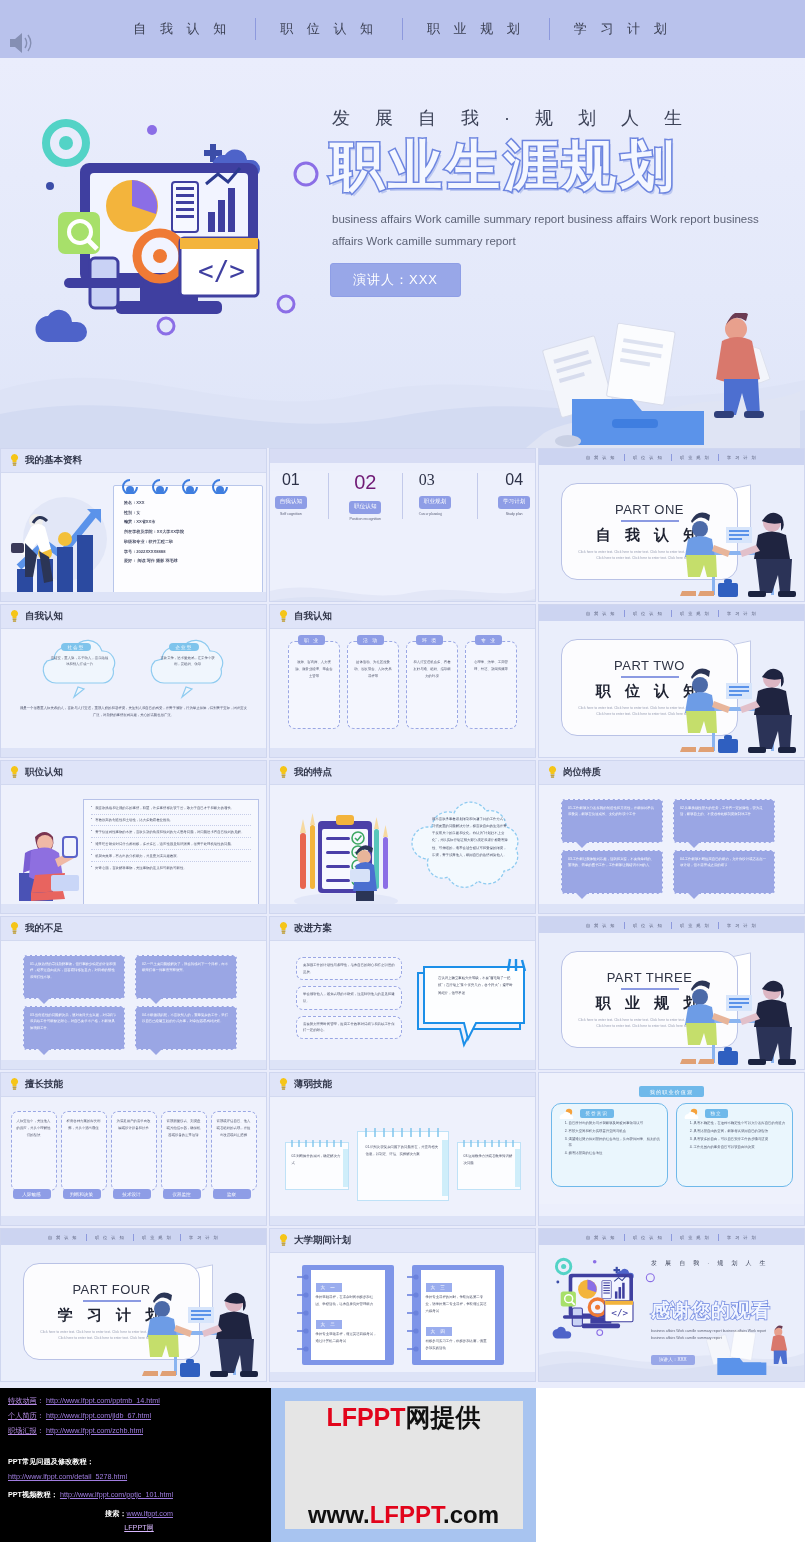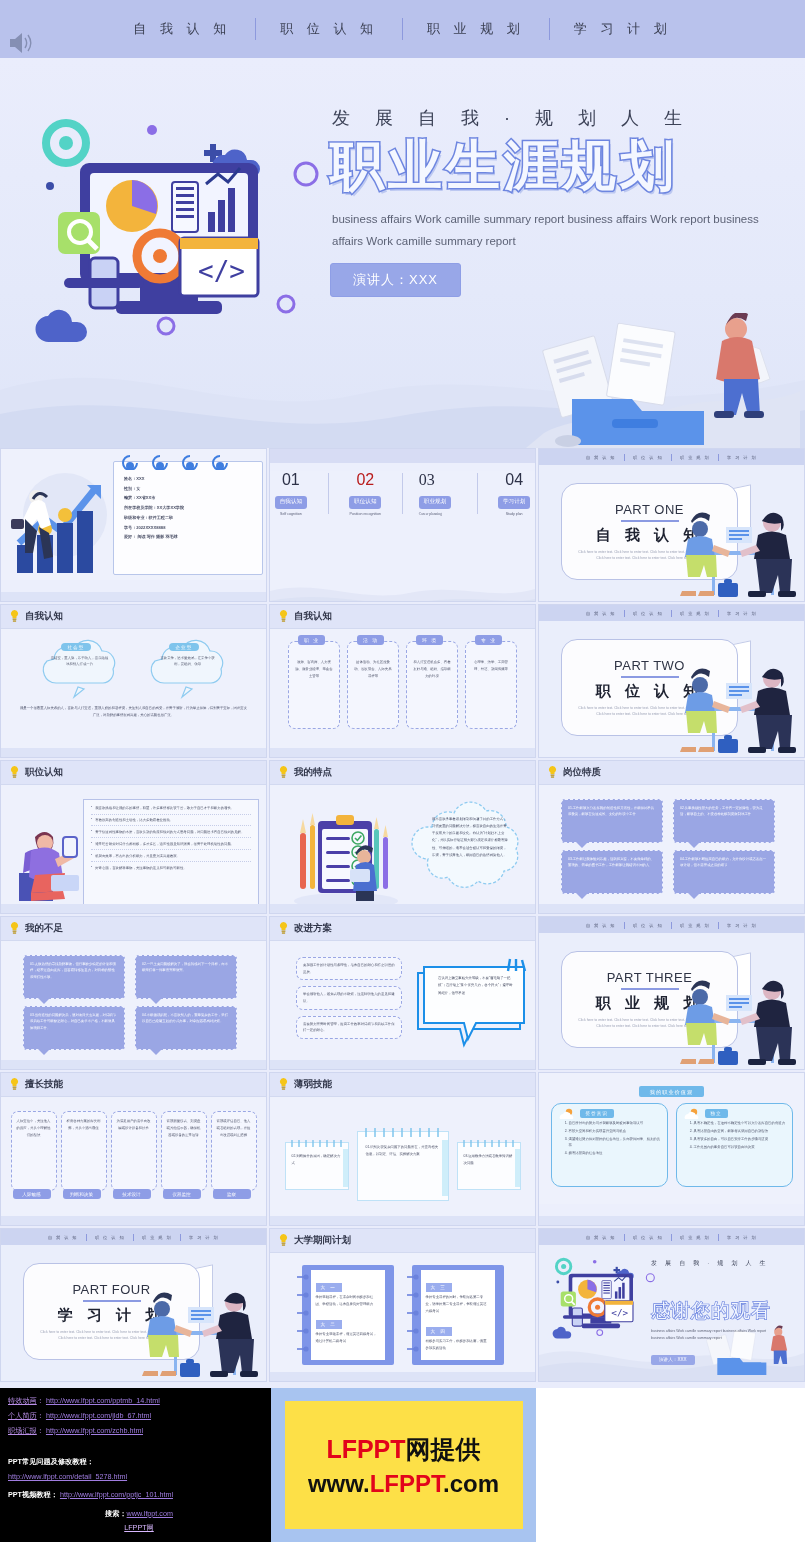--- a/index.html
+++ b/index.html
@@ -93,22 +93,22 @@
   .footer{position:absolute;left:0;top:1388px;width:805px;height:154px;background:#000;}
   .flinks{position:absolute;left:8px;top:6px;width:262px;font-size:7.2px;line-height:2.05;}
   .flinks a{color:#a07de0;text-decoration:underline;}
   .flinks .lbl{color:#b98fe8;text-decoration:underline;}
   .flinks .wlbl{color:#ffffff;font-weight:bold;text-decoration:none;}
   .flinks .ctr{display:block;text-align:center;margin-top:4px;}
   .lfbox{
     position:absolute;left:271px;top:0;width:265px;height:154px;background:#a8c4f0;
     display:flex;align-items:center;justify-content:center;
   }
-  .lfinner{width:238px;height:128px;background:#fde047;display:flex;flex-direction:column;
-    align-items:center;justify-content:center;gap:4px;}
+  .lfinner{width:238px;height:128px;background:#e5e5e5;display:flex;flex-direction:column;
+    align-items:center;justify-content:space-between;gap:4px;}
   .lf1{font-size:25px;font-weight:bold;color:#111;}
   .lf1 em{font-style:normal;color:#e2041b;}
   .lf2{font-size:24px;font-weight:bold;color:#111;}
   .lf2 em{font-style:normal;color:#e2041b;}
   .fblank{position:absolute;left:536px;top:0;width:269px;height:154px;background:#fff;}
 </style>
 </head>
 <body>
 
 <div class="page">
@@ -219,20 +219,28 @@
       <div class="hero-desc">business affairs Work camille summary report business affairs Work  report business affairs Work camille summary report</div>
       <div class="hero-badge">演讲人：XXX</div>
     </div>
   </div>
 
   <div class="grid">
 
     <div class="grow">
 
       <div class="slide">
+        <div class="slide-hd">
+          <svg class="bulb" viewBox="0 0 9 13">
+              <path d="M4.5 0a3.5 3.5 0 012 6.4V8H2.5V6.4A3.5 3.5 0 014.5 0z" fill="#f5c518"></path>
+              <rect x="2.6" y="8.5" width="3.8" height="1.3" fill="#b9931a"></rect>
+              <rect x="2.9" y="10.4" width="3.2" height="1.3" fill="#b9931a"></rect>
+            </svg>
+          <span class="slide-hd-t">我的基本资料</span>
+        </div>
         <div class="slide-body">
           <svg style="position:absolute;left:2px;top:18px;width:120px;height:106px" viewBox="0 0 120 106">
             <circle cx="62" cy="48" r="42" fill="#e2e7f7"></circle>
             <path d="M16 76 L42 52 L58 64 L92 22" stroke="#5b93ea" stroke-width="7" fill="none" stroke-linejoin="round"></path>
             <path d="M84 18 h14 v14z" fill="#5b93ea"></path>
             <rect x="14" y="78" width="16" height="28" fill="#2b4aa0"></rect>
             <rect x="34" y="68" width="16" height="38" fill="#2b4aa0"></rect>
             <rect x="54" y="56" width="16" height="50" fill="#2b4aa0"></rect>
             <rect x="74" y="44" width="16" height="62" fill="#2b4aa0"></rect>
             <circle cx="42" cy="62" r="7" fill="#f3c03a"></circle>
@@ -277,21 +285,21 @@
         <div style="height:14px;background:#d7dcf4;"></div>
         <div style="position:relative;height:140px;background:#edf0fc;">
           <div style="display:flex;justify-content:center;gap:16px;margin-top:8px;">
             <div style="width:62px;text-align:center;">
               <div style="font-size:16px;color:#2e3248;">01</div>
               <div class="chip" style="margin-top:2px;font-size:5.6px;padding:2.5px 5px;letter-spacing:0;">自我认知</div>
               <div style="font-size:3.6px;color:#5b6078;margin-top:3px;">Self cognition</div>
             </div>
             <div style="width:1px;background:#c3caea;margin:2px 0;"></div>
             <div style="width:62px;text-align:center;">
-              <div style="font-size:16px;color:#b91c1c;">02</div>
+              <div style="font-size:20px;color:#701a75;">02</div>
               <div class="chip" style="margin-top:2px;font-size:5.6px;padding:2.5px 5px;letter-spacing:0;">职位认知</div>
               <div style="font-size:3.6px;color:#5b6078;margin-top:3px;">Position recognition</div>
             </div>
             <div style="width:1px;background:#c3caea;margin:2px 0;"></div>
             <div style="width:62px;text-align:left;font-family:Liberation Serif, serif;">
               <div style="font-size:16px;color:#2e3248;">03</div>
               <div class="chip" style="margin-top:2px;font-size:5.6px;padding:2.5px 5px;letter-spacing:0;">职业规划</div>
               <div style="font-size:3.6px;color:#5b6078;margin-top:3px;">Career planning</div>
             </div>
             <div style="width:1px;background:#c3caea;margin:2px 0;"></div>
@@ -1074,21 +1082,21 @@
             <path d="M52 86 h60 l10 12 h62 v34 H52z" fill="#5b93ea"></path>
             <g transform="translate(172,0)">
               <circle cx="44" cy="16" r="11" fill="#e8a08d"></circle>
               <path d="M34 12 q8 -12 20 -4 l2 -7 q-14 -8 -22 11z" fill="#6b3b52"></path>
               <path d="M30 28 q16 -8 30 0 l8 38 q-24 8 -44 0z" fill="#d9786c"></path>
               <path d="M32 66 l34 0 l2 36 l-12 0 l-6 -22 l-6 22 l-12 0z" fill="#4d6fd0"></path>
             </g>
           </svg>
           <div style="position:absolute;left:112px;top:14px;width:148px;">
             <div style="font-size:6px;letter-spacing:3.2px;color:#3c4257;margin-bottom:2px;">发 展 自 我 · 规 划 人 生</div>
-            <div style="font-size:19px;font-weight:normal;letter-spacing:1px;color:#f2f6ff;-webkit-text-stroke:1.4px #6e86e0;paint-order:stroke fill;line-height:1.2;margin-bottom:5px;margin-top:32px;">感谢您的观看</div>
+            <div style="font-size:19px;font-weight:bold;letter-spacing:1px;color:#f2f6ff;-webkit-text-stroke:1.4px #6e86e0;paint-order:stroke fill;line-height:1.2;margin-bottom:5px;margin-top:32px;">感谢您的观看</div>
             <div style="font-size:3.5px;color:#5c6276;line-height:2.1;width:126px;margin-bottom:5px;">business affairs Work camille summary report business affairs Work  report business affairs Work camille summary report</div>
             <span style="display:inline-block;background:#98a7e8;color:#fff;font-size:4.6px;padding:2.6px 8px;border-radius:2px;">演讲人：XXX</span>
           </div>
         </div>
       </div>
     </div>
   </div>
 
   <div class="footer">
     <div class="flinks">

